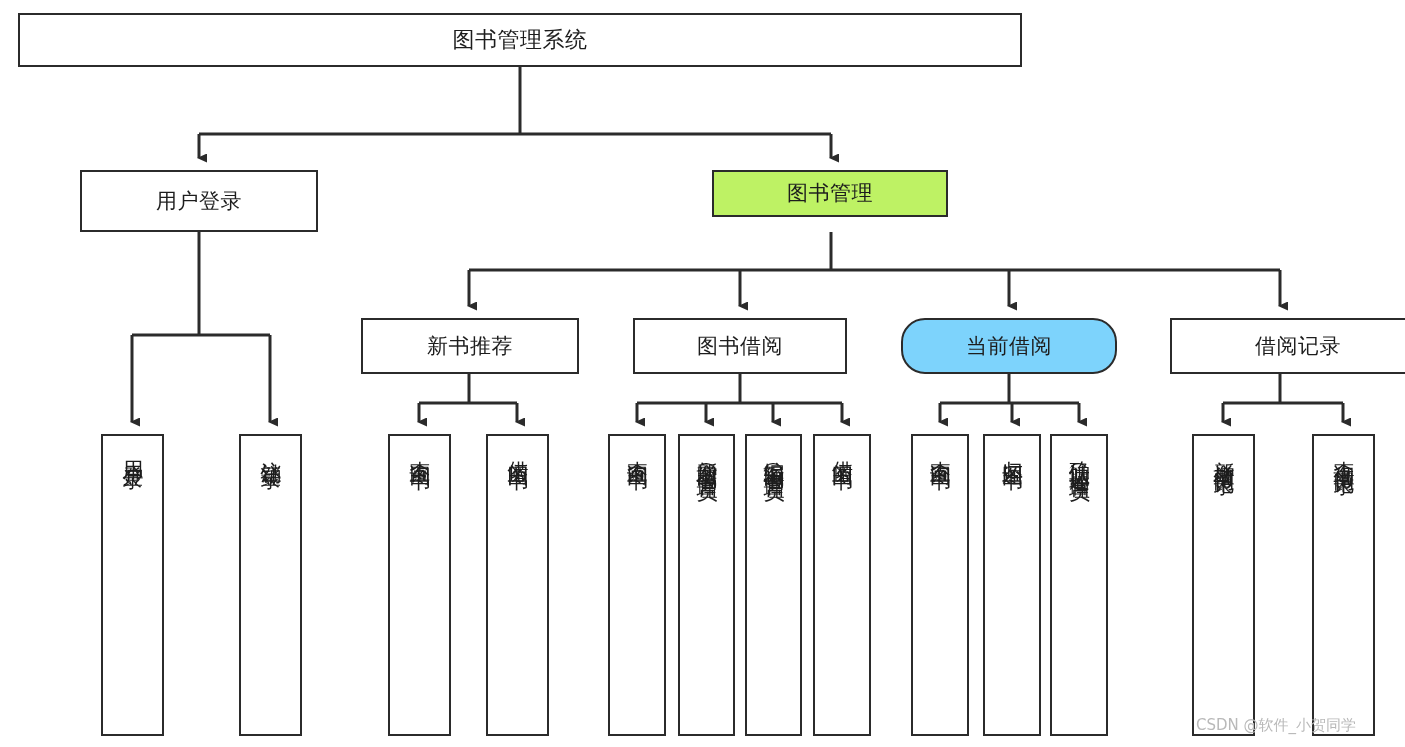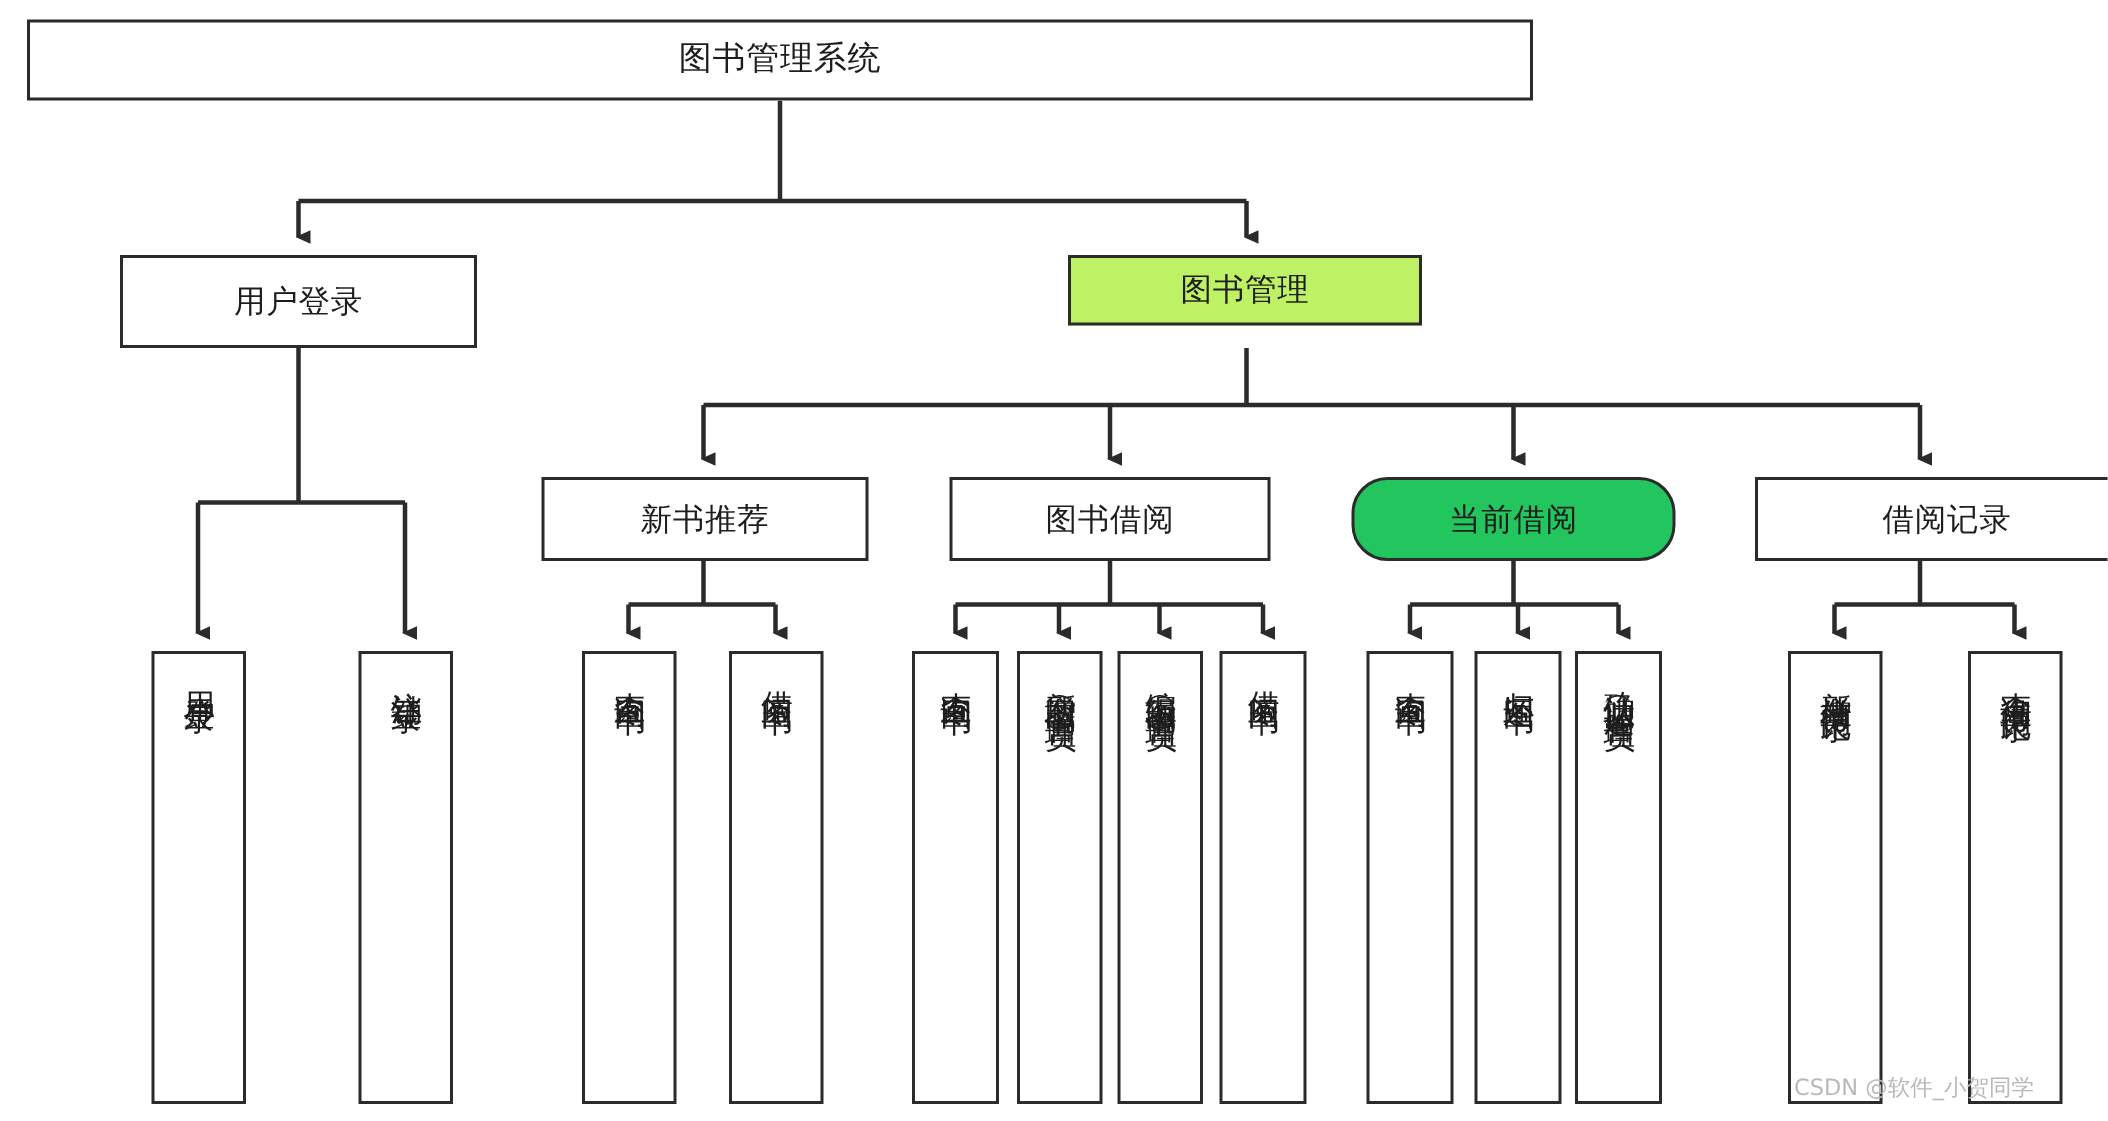--- a/index.html
+++ b/index.html
@@ -135,21 +135,21 @@
   <div class="node horizontal" style="left: 712px; top: 170px; width: 236px; height: 47px; border-color: rgb(43, 43, 43); background: #bef264;">
     <span class="label">图书管理</span>
   </div>
 
   <div class="node horizontal" style="left: 361px; top: 318px; width: 218px; height: 56px; border-color: rgb(43, 43, 43); background: rgb(255, 255, 255);">
     <span class="label">新书推荐</span>
   </div>
   <div class="node horizontal" style="left: 633px; top: 318px; width: 214px; height: 56px; border-color: rgb(43, 43, 43); background: rgb(255, 255, 255);">
     <span class="label">图书借阅</span>
   </div>
-  <div class="node horizontal" style="left: 901px; top: 318px; width: 216px; height: 56px; border-color: rgb(43, 43, 43); background: #22c55e; border-radius: 24px;">
+  <div class="node horizontal" style="left: 901px; top: 318px; width: 216px; height: 56px; border-color: rgb(43, 43, 43); background: #7dd3fc; border-radius: 24px;">
     <span class="label">当前借阅</span>
   </div>
   <div class="node horizontal" style="left: 1170px; top: 318px; width: 256px; height: 56px; border-color: rgb(43, 43, 43); background: rgb(255, 255, 255);">
     <span class="label">借阅记录</span>
   </div>
 
   <div class="node vertical" style="left: 101px; top: 434px; width: 63px; height: 302px; border-color: rgb(43, 43, 43); background: rgb(255, 255, 255);">
     <span class="label">用户登录</span>
   </div>
   <div class="node vertical" style="left: 239px; top: 434px; width: 63px; height: 302px; border-color: rgb(43, 43, 43); background: rgb(255, 255, 255);">

